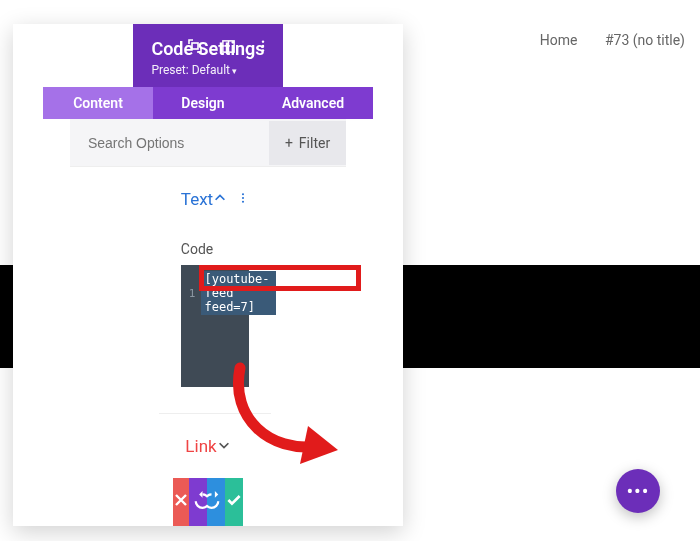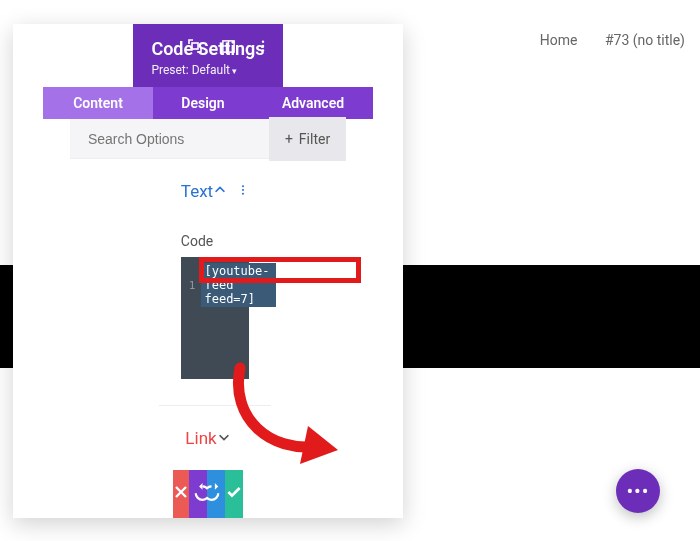--- a/index.html
+++ b/index.html
@@ -64,21 +64,21 @@
     text-align:center;
   }
   .tab.content-tab { width: 110px; }
   .tab.design-tab { width: 100px; }
   .tab.advanced-tab { width: 120px; }
   .tab.active { background: #a571e8; }
   .options-bar {
     background: #f5f5f7;
     display: flex; align-items: center;
     padding: 0 0 0 18px;
-    height: 40px;
+    height: 48px;
     border-bottom: 1px solid #eee;
   }
   .opts-search {
     flex: 1; color: #8a8a93; font-size: 14px; border:none; background:transparent; outline:none;
   }
   .filter-btn {
     background: #e8e8ec; color:#555;
     height: 44px; padding: 0 16px;
     font-size: 14px; display:flex; align-items:center; gap:6px; cursor:pointer;
   }

